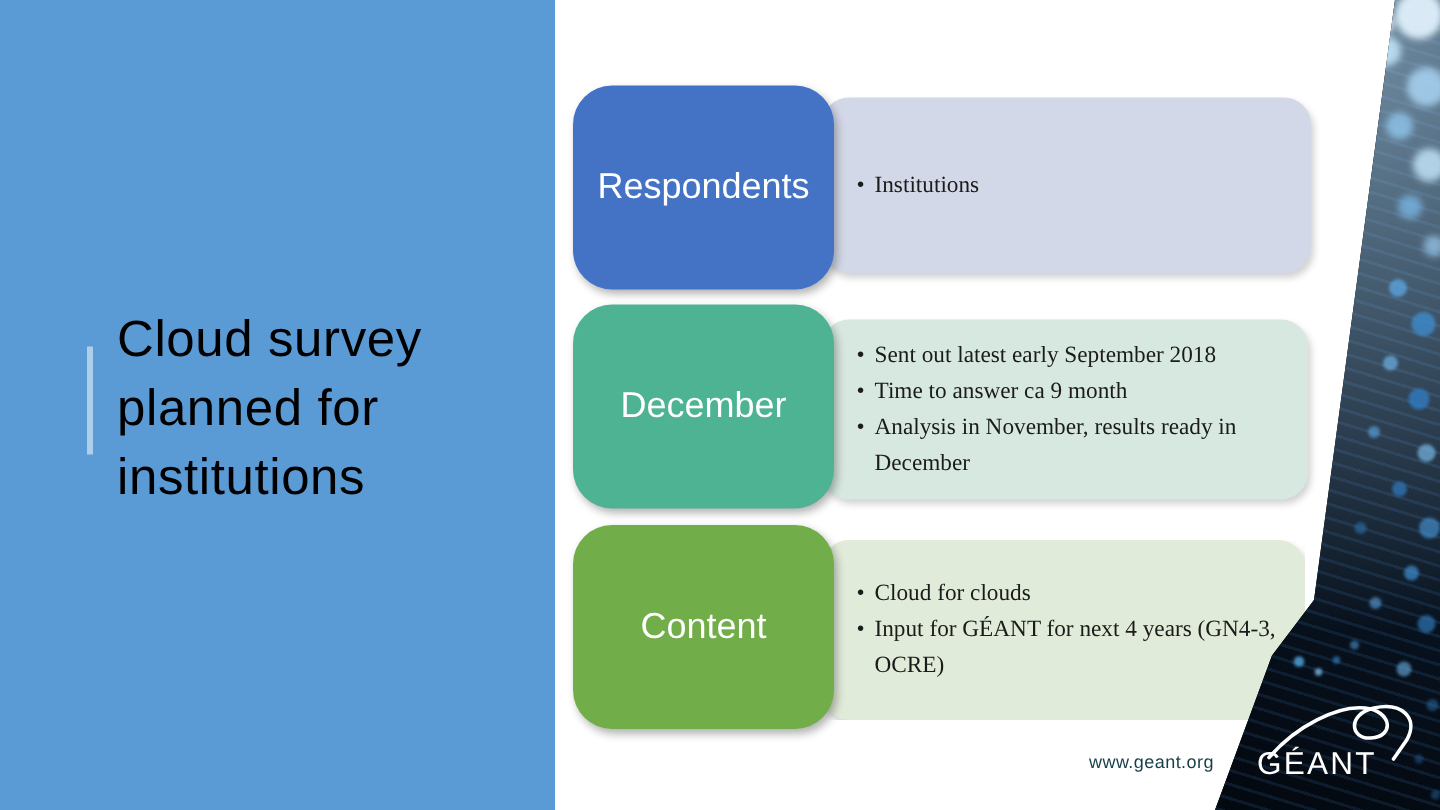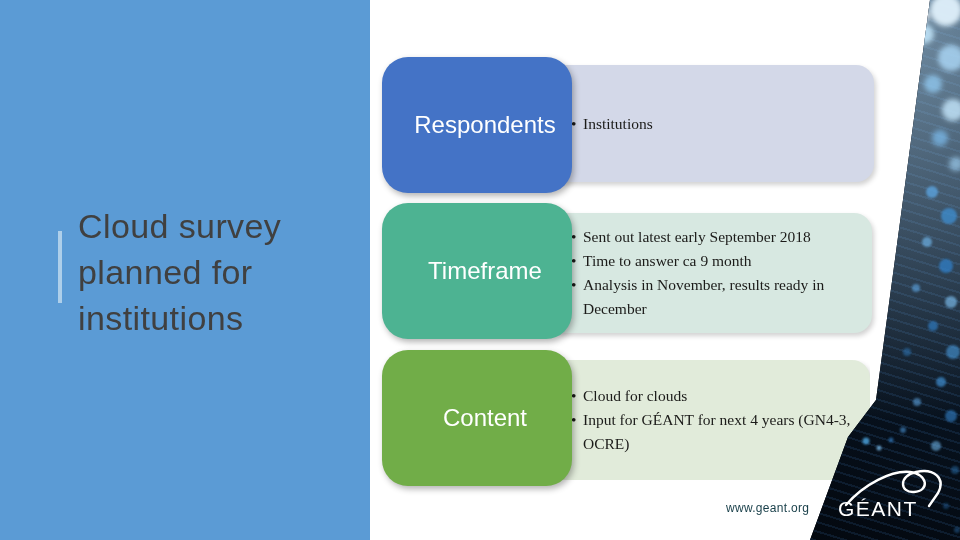--- a/index.html
+++ b/index.html
@@ -7,29 +7,29 @@
     position:relative; width:960px; height:540px; background:#ffffff;
     overflow:hidden; font-family:"Liberation Sans", sans-serif;
   }
 
   
   .sidebar { position:absolute; left:0; top:0; width:370px; height:540px; background:#5B9BD5; }
   .accent-bar { position:absolute; left:58px; top:231px; width:4px; height:72px; background:#AECFEA; }
   .slide-title {
     position:absolute; left:78px; top:203px; width:272px; margin:0;
     font-size:34px; line-height:46px; font-weight:300; letter-spacing:0.4px;
-    color:#404040;
+    color:#000000;
   }
 
   
   .row-header {
     position:absolute; left:382px; width:174px; height:136px; border-radius:26px;
     display:flex; align-items:center; justify-content:center;
     color:#ffffff; font-size:24px; font-weight:400;
-    box-shadow:2px 3px 6px rgba(0,0,0,0.30); z-index:2;padding-left:16px;
+    box-shadow:2px 3px 6px rgba(0,0,0,0.30); z-index:2;
   }
   .rh-1 { top:57px;  background:#4473C6; }
   .rh-2 { top:203px; background:#4DB392; }
   .rh-3 { top:350px; background:#71AD48; }
 
   .row-body {
     position:absolute; left:548px; border-radius:18px;
     display:flex; align-items:center;
     padding-left:23px; padding-right:12px; box-sizing:border-box;
     box-shadow:2px 3px 5px rgba(0,0,0,0.18); z-index:1;
@@ -75,21 +75,21 @@
   <div class="row-header rh-1">
     <span>Respondents</span>
   </div>
   <div class="row-body rb-1">
     <ul class="bullets">
       <li>Institutions</li>
     </ul>
   </div>
 
   <div class="row-header rh-2">
-    <span>Timeframe</span>
+    <span>December</span>
   </div>
   <div class="row-body rb-2">
     <ul class="bullets">
       <li>Sent out latest early September 2018</li>
       <li>Time to answer ca 9 month</li>
       <li>Analysis in November, results ready in December</li>
     </ul>
   </div>
 
   <div class="row-header rh-3">

